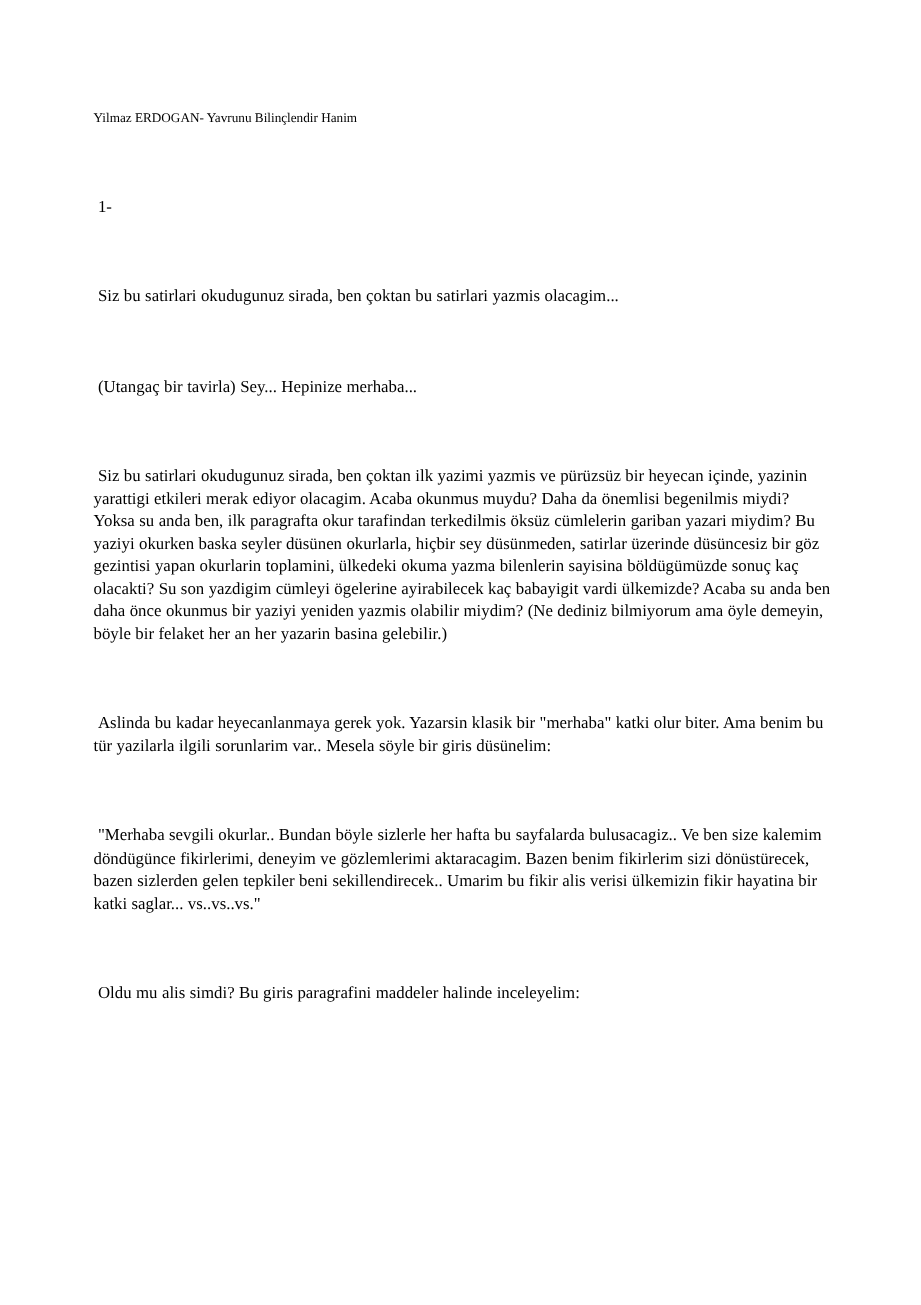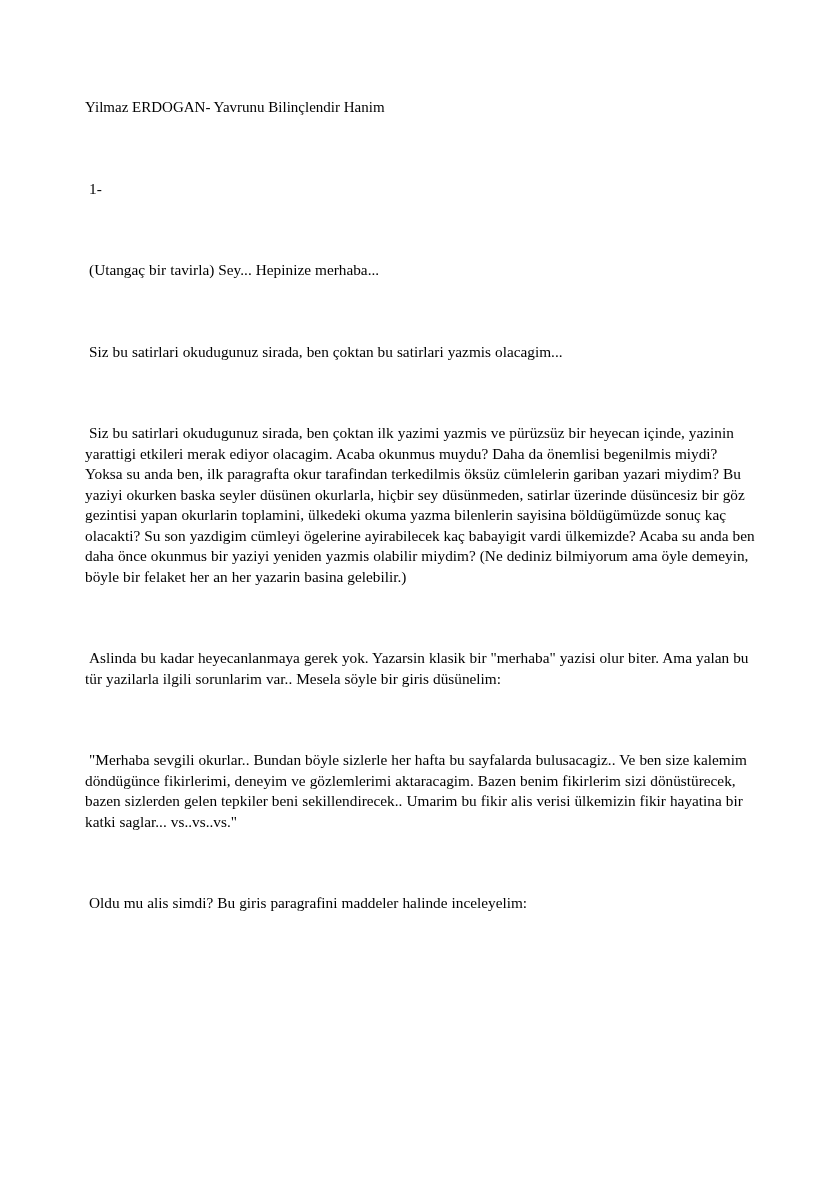--- a/index.html
+++ b/index.html
@@ -19,37 +19,37 @@
     background: #ffffff;
     color: #000000;
     font-family: "Liberation Serif", "DejaVu Serif", serif;
     font-size: 15.3px;
     line-height: 20.5px;
     padding: 97px 80px 0 85px;
   }
   .doc-title {
     margin: 0 0 61px 0;
     font-weight: normal;
-    font-size: 15px;
+    font-size: 12px;
     line-height: 20.5px;
     white-space: pre-wrap;
   }
   .para {
     margin: 0 0 61px 0;
     max-width: 672px;
     white-space: pre-wrap;
     word-spacing: 0.2px;
   }
 </style>
 </head>
 <body>
 
 <div class="page">
   <p class="doc-title">Yilmaz ERDOGAN- Yavrunu Bilinçlendir Hanim</p>
 
   <p class="para"> 1-</p>
+  <p class="para"> Siz bu satirlari okudugunuz sirada, ben çoktan bu satirlari yazmis olacagim...</p>
   <p class="para"> (Utangaç bir tavirla) Sey... Hepinize merhaba...</p>
-  <p class="para"> Siz bu satirlari okudugunuz sirada, ben çoktan bu satirlari yazmis olacagim...</p>
   <p class="para"> Siz bu satirlari okudugunuz sirada, ben çoktan ilk yazimi yazmis ve pürüzsüz bir heyecan içinde, yazinin yarattigi etkileri merak ediyor olacagim. Acaba okunmus muydu? Daha da önemlisi begenilmis miydi? Yoksa su anda ben, ilk paragrafta okur tarafindan terkedilmis öksüz cümlelerin gariban yazari miydim? Bu yaziyi okurken baska seyler düsünen okurlarla, hiçbir sey düsünmeden, satirlar üzerinde düsüncesiz bir göz gezintisi yapan okurlarin toplamini, ülkedeki okuma yazma bilenlerin sayisina böldügümüzde sonuç kaç olacakti? Su son yazdigim cümleyi ögelerine ayirabilecek kaç babayigit vardi ülkemizde? Acaba su anda ben daha önce okunmus bir yaziyi yeniden yazmis olabilir miydim? (Ne dediniz bilmiyorum ama öyle demeyin, böyle bir felaket her an her yazarin basina gelebilir.)</p>
-  <p class="para"> Aslinda bu kadar heyecanlanmaya gerek yok. Yazarsin klasik bir "merhaba" yazisi olur biter. Ama yalan bu tür yazilarla ilgili sorunlarim var.. Mesela söyle bir giris düsünelim:</p>
+  <p class="para"> Aslinda bu kadar heyecanlanmaya gerek yok. Yazarsin klasik bir "merhaba" katki olur biter. Ama benim bu tür yazilarla ilgili sorunlarim var.. Mesela söyle bir giris düsünelim:</p>
   <p class="para"> "Merhaba sevgili okurlar.. Bundan böyle sizlerle her hafta bu sayfalarda bulusacagiz.. Ve ben size kalemim döndügünce fikirlerimi, deneyim ve gözlemlerimi aktaracagim. Bazen benim fikirlerim sizi dönüstürecek, bazen sizlerden gelen tepkiler beni sekillendirecek.. Umarim bu fikir alis verisi ülkemizin fikir hayatina bir katki saglar... vs..vs..vs."</p>
   <p class="para"> Oldu mu alis simdi? Bu giris paragrafini maddeler halinde inceleyelim:</p>
 </div>
 
 </body></html>

